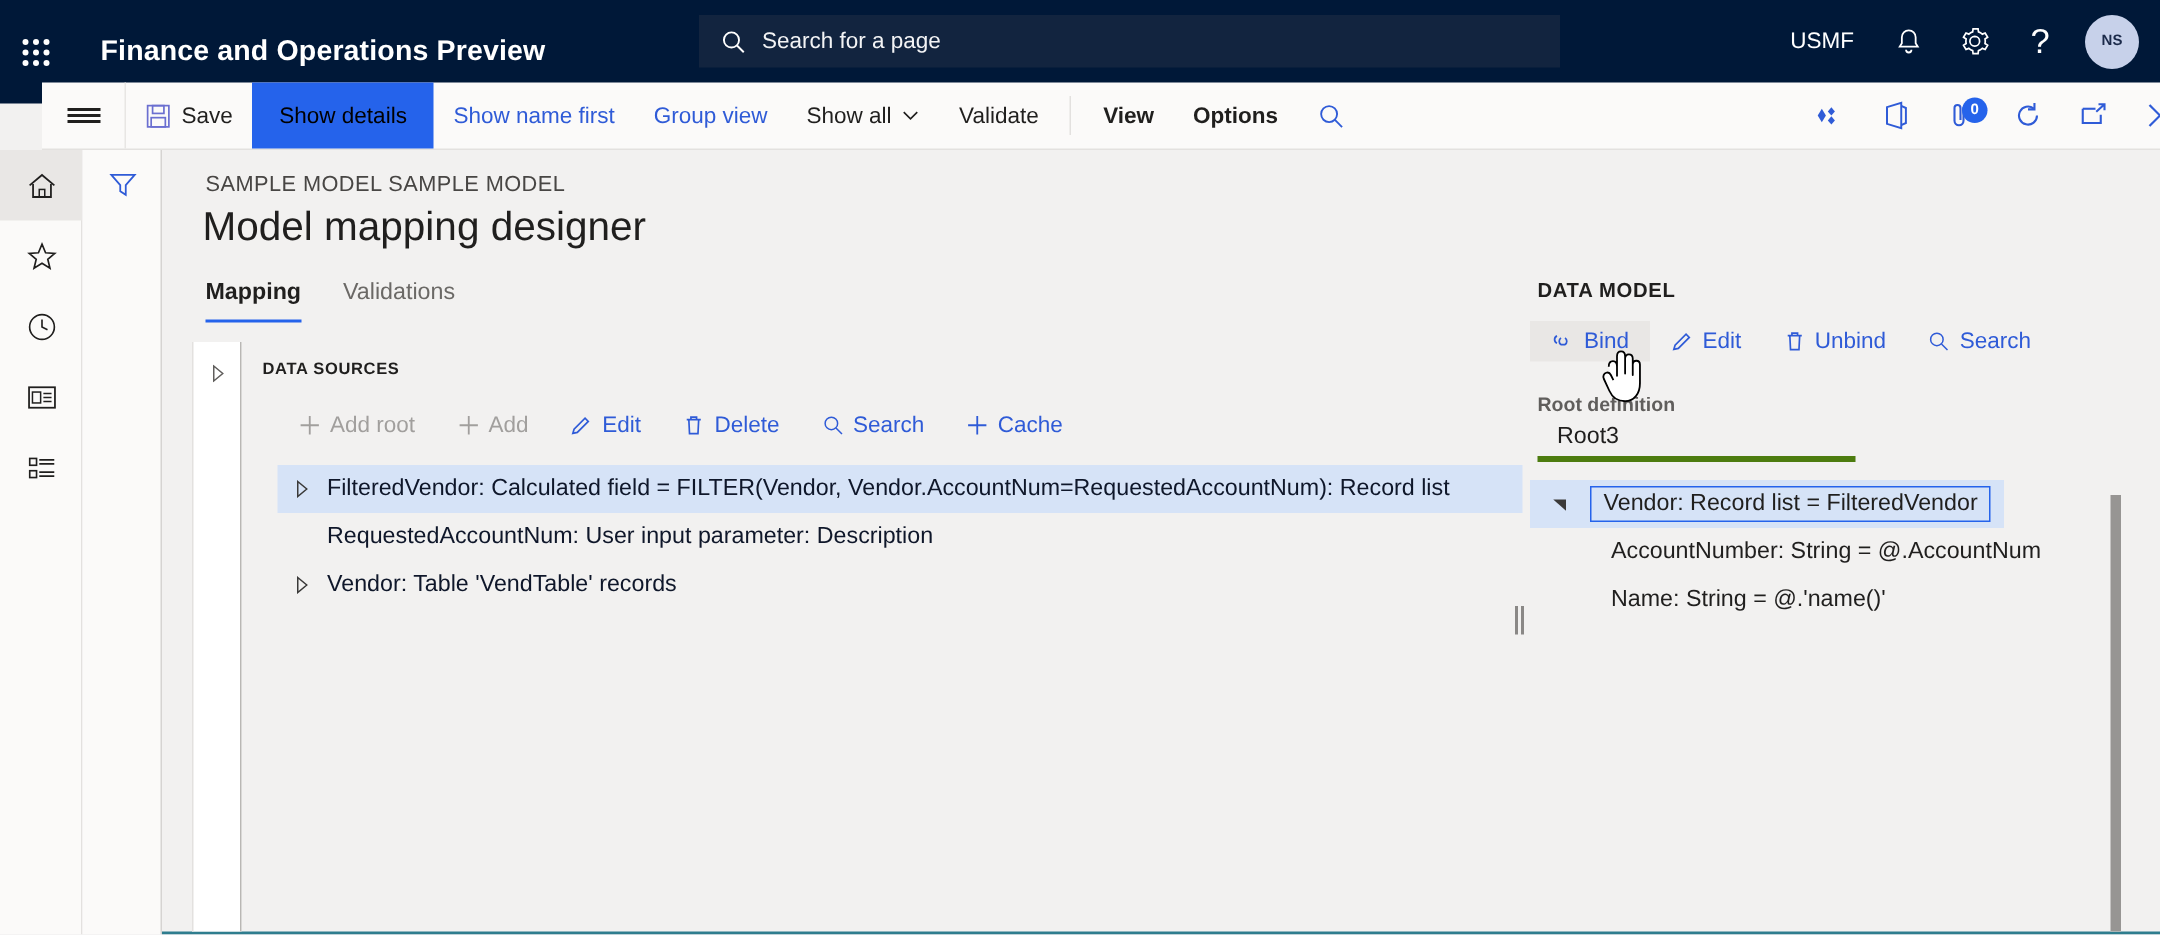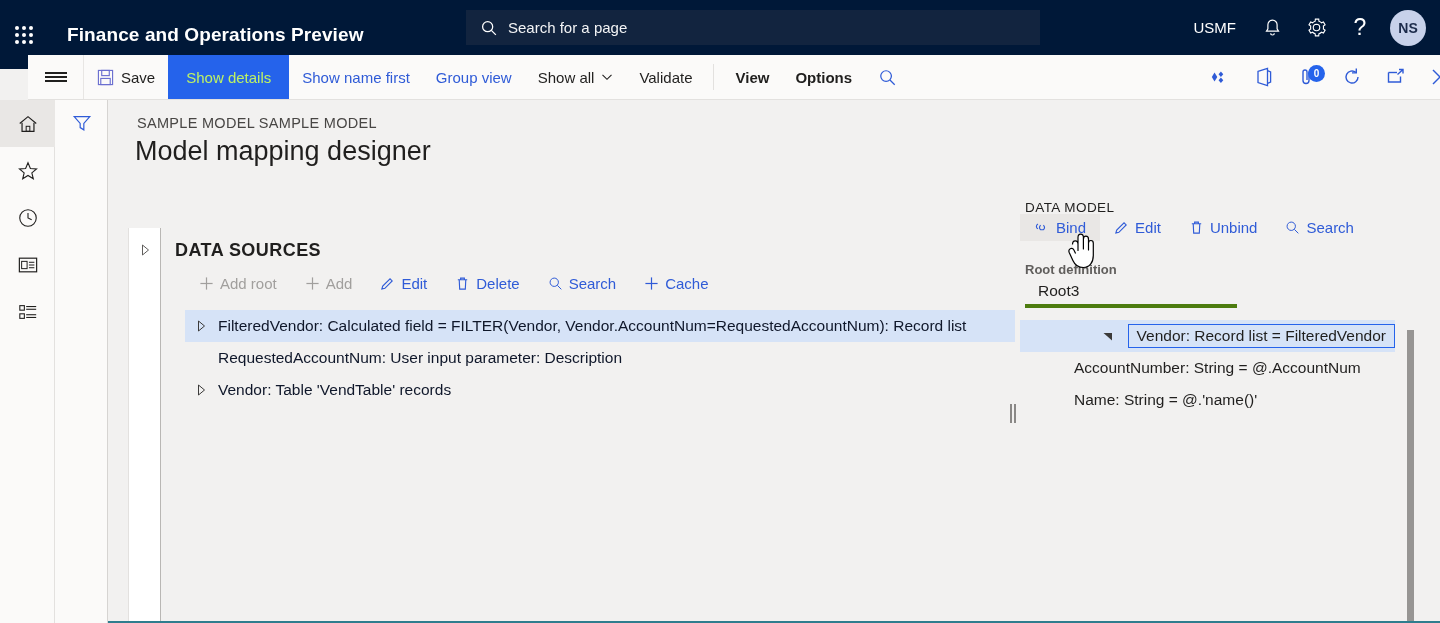--- a/index.html
+++ b/index.html
@@ -33,42 +33,42 @@
   }
   .search-box .si { width: 18px; height: 18px; margin-right: 10px; flex: none; }
   .search-placeholder { color: #ffffff; font-size: 15px; opacity: .95; }
   .top-right { position: absolute; right: 0; top: 0; height: 55px; display: flex; align-items: center; }
   .top-right .legal { color: #ffffff; font-size: 15px; padding: 0 14px; cursor: pointer; }
   .top-right .ticon { width: 44px; height: 55px; display: flex; align-items: center; justify-content: center; cursor: pointer; }
   .top-right .ticon svg { display: block; }
   .help-glyph { color: #ffffff; font-size: 23px; line-height: 1; }
   .avatar {
     width: 36px; height: 36px; border-radius: 50%; background: #c7d1ea; color: #1b2a4a;
-    font-size: 14px; font-weight: 600; display: flex; align-items: center; justify-content: center;
+    font-size: 10px; font-weight: 600; display: flex; align-items: center; justify-content: center;
     margin: 0 14px 0 8px; cursor: pointer;
   }
 
   
   .cmdbar {
     position: absolute; top: 55px; left: 0; width: 1440px; height: 45px;
     background: #fbfaf9; border-bottom: 1px solid #e3e1df;
     display: flex; align-items: stretch; margin-left: 28px;
   }
   .hamburger {
     width: 56px; display: flex; align-items: center; justify-content: center; cursor: pointer;
     border-right: 1px solid #e8e6e4;
   }
   .hamburger span { display: block; width: 22px; height: 1.6px; background: #201f1e; margin: 2.6px 0; }
   .cmdgroup { display: flex; align-items: stretch; }
   .cmdbtn {
     display: flex; align-items: center; gap: 7px; padding: 0 13px;
     font-size: 15px; color: #2f5bd7; cursor: pointer; white-space: nowrap;
   }
   .cmdbtn.dark { color: #201f1e; }
-  .cmdbtn.active { background: #2563eb; color: #bef264; font-weight: 400; padding: 0 18px; }
+  .cmdbtn.active { background: #2563eb; color: #000000; font-weight: 400; padding: 0 18px; }
   .cmdbtn.bold { font-weight: bold; color: #201f1e; }
   .cmdsep { width: 1px; background: #e3e1df; margin: 9px 8px; }
   .cmd-right { margin-left: auto; display: flex; align-items: stretch; padding-right: 6px; }
   .iconbtn { width: 44px; display: flex; align-items: center; justify-content: center; cursor: pointer; position: relative; }
   .badge {
     position: absolute; top: 10px; left: 22px; width: 17px; height: 17px; border-radius: 50%;
     background: #2563eb; color: #fff; font-size: 10px; font-weight: bold;
     display: flex; align-items: center; justify-content: center;
   }
 
@@ -100,50 +100,50 @@
   .tab.sel { color: #201f1e; font-weight: bold; border-bottom: 2.5px solid #2563eb; }
 
   
   .gutter {
     position: absolute; left: 20px; top: 128px; width: 33px; height: 395px;
     background: #ffffff; border-right: 1px solid #b9b7b4; border-left: 1px solid #e3e1df;
   }
   .gutter .chev { position: absolute; left: 11px; top: 14px; cursor: pointer; }
 
   .ds-panel { position: absolute; left: 53px; top: 128px; width: 853px; height: 395px; }
-  .sec-head { position: absolute; left: 14px; top: 12px; font-size: 18px; font-weight: bold; color: #201f1e; letter-spacing: .45px; }
+  .sec-head { position: absolute; left: 14px; top: 12px; font-size: 11px; font-weight: bold; color: #201f1e; letter-spacing: .45px; }
   .ds-toolbar { position: absolute; left: 24px; top: 42px; display: flex; align-items: center; }
   .tbtn { display: flex; align-items: center; gap: 6px; font-size: 15px; color: #2f5bd7; padding: 5px 14px; cursor: pointer; white-space: nowrap; }
   .tbtn.disabled { color: #a19f9d; cursor: default; }
 
   .tree { position: absolute; left: 24px; top: 82px; right: 0; }
   .tnode { display: flex; align-items: center; height: 32px; padding-left: 0; }
   .tnode .twist { width: 33px; display: flex; align-items: center; justify-content: center; cursor: pointer; flex: none; }
   .tnode .tlabel { font-size: 15.5px; color: #0f172a; white-space: nowrap; }
   .tnode.sel { background: #d6e3f7; }
   .tnode.sel-ds { width: 830px; }
 
   
   .splitter { position: absolute; left: 898px; top: 300px; width: 14px; height: 26px; display: flex; gap: 2px; align-items: center; justify-content: center; cursor: col-resize; }
   .splitter i { width: 2px; height: 19px; background: #8a8886; display: block; }
 
   
   .dm-panel { position: absolute; left: 912px; top: 70px; width: 420px; height: 453px; }
-  .dm-head { position: absolute; left: 5px; top: 16px; font-size: 13.5px; font-weight: normal; color: #201f1e; letter-spacing: .45px; margin-top: 14px; }
+  .dm-head { position: absolute; left: 5px; top: 16px; font-size: 13.5px; font-weight: bold; color: #201f1e; letter-spacing: .45px; }
   .dm-toolbar { position: absolute; left: 0px; top: 44px; display: flex; align-items: center; }
   .tbtn.hovered { background: #e9e7e5; }
   .rootdef-label { position: absolute; left: 5px; top: 92px; font-size: 13px; font-weight: bold; color: #605e5c; }
   .rootdef-field {
     position: absolute; left: 5px; top: 108px; width: 212px; height: 30px;
     border-bottom: 4px solid #4d7c0f; font-size: 15.5px; color: #201f1e;
     padding-left: 13px; padding-top: 4px; background: transparent; cursor: text;
   }
   .dm-tree { position: absolute; left: 0; top: 150px; width: 420px; }
   .dmnode { display: flex; align-items: center; height: 32px; }
-  .dmnode.sel { background: #d6e3f7; width: 375px; justify-content: flex-end; }
+  .dmnode.sel { background: #d6e3f7; width: 316px; }
   .dmnode .twist { width: 40px; display: flex; align-items: center; justify-content: center; cursor: pointer; flex: none; }
   .dmnode .tlabel { font-size: 15.5px; color: #201f1e; white-space: nowrap; }
   .focusbox { border: 1.6px solid #2563eb; padding: 2px 8px; }
   .dmnode.indent .twist { width: 54px; }
 
   
   .vscroll { position: absolute; right: 26px; top: 150px; width: 7px; height: 360px; background: #f2f1f0; cursor: pointer; }
   .vscroll .thumb { position: absolute; left: 0; top: 10px; width: 7px; height: 305px; background: #979593; }
 
   
@@ -347,20 +347,24 @@
         <path d="M3.5 5 L20.5 5 L14 12.5 L14 19.5 L10 17 L10 12.5 Z" fill="none" stroke="#2f5bd7" stroke-width="1.3"></path>
       </svg>
     </div>
   </div>
 
   <div class="content">
 
     <div class="crumb">SAMPLE MODEL SAMPLE MODEL</div>
     <div class="page-title">Model mapping designer</div>
 
+    <div class="tabs">
+      <div class="tab sel">Mapping</div>
+      <div class="tab">Validations</div>
+    </div>
 
     <div class="gutter">
       <div class="chev">
         <svg width="11" height="12" viewBox="0 0 11 12">
           <path d="M2.5 1 L8.5 6 L2.5 11 Z" fill="none" stroke="#605e5c" stroke-width="1"></path>
         </svg>
       </div>
     </div>
 
     <div class="ds-panel">

